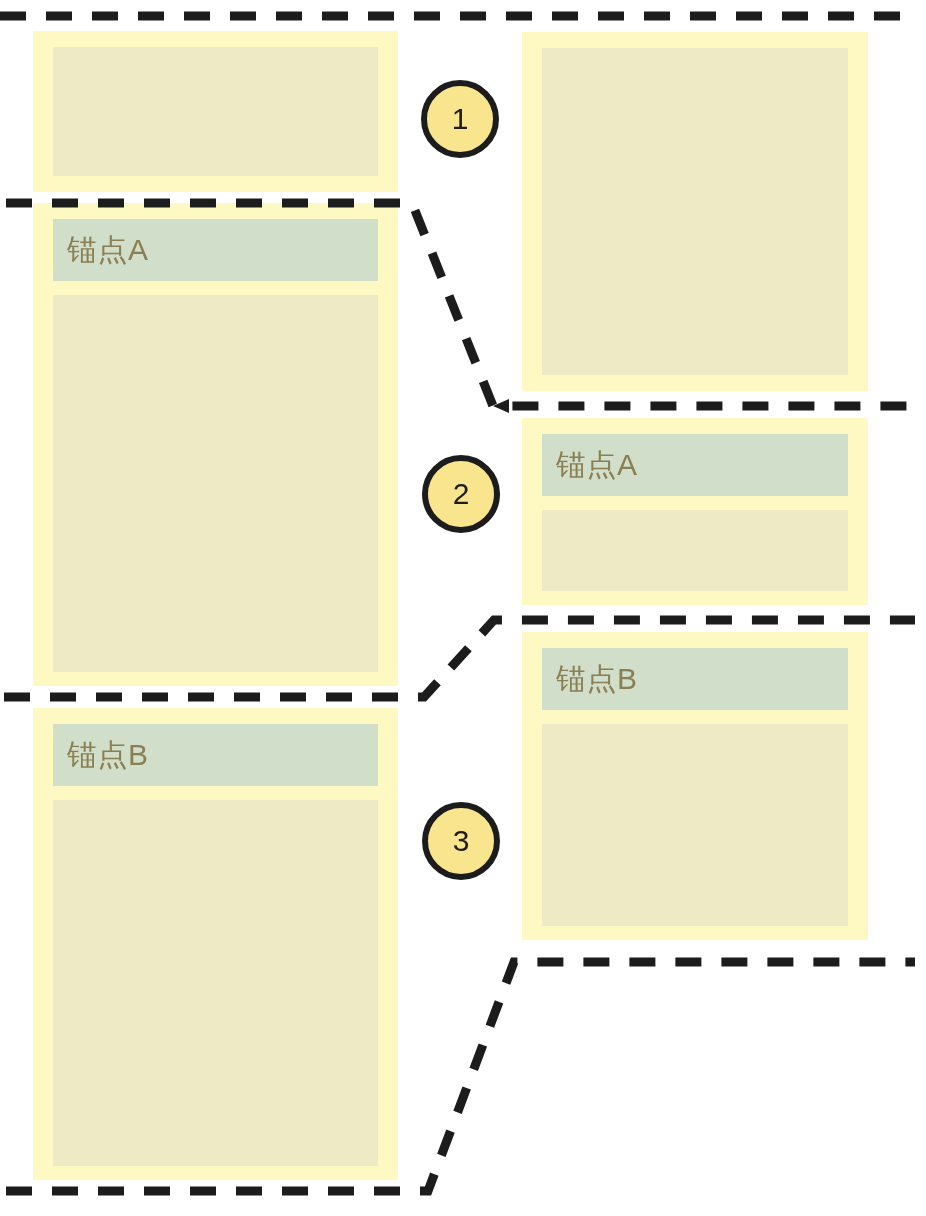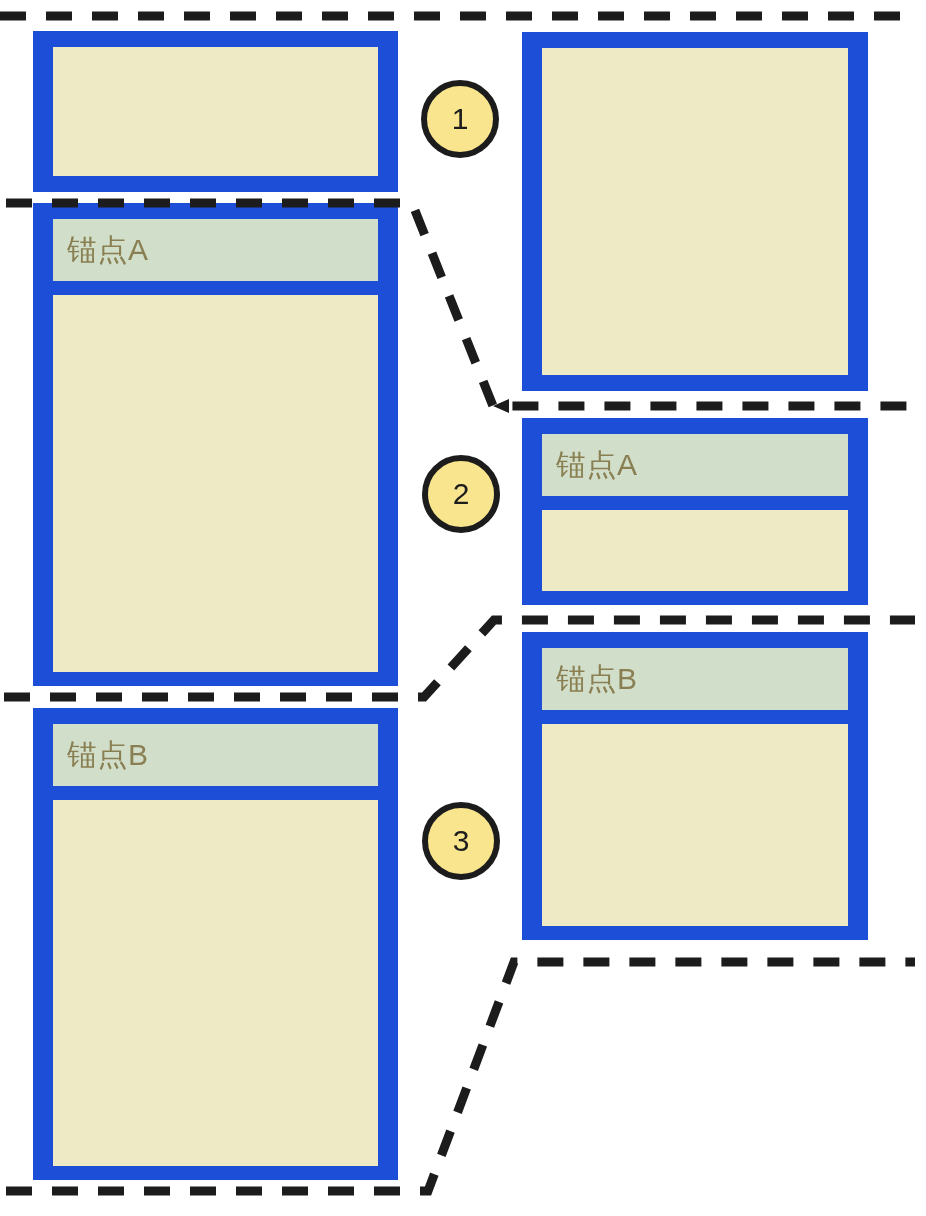--- a/index.html
+++ b/index.html
@@ -14,21 +14,21 @@
     position: relative;
     width: 926px;
     height: 1216px;
     background: #ffffff;
     overflow: hidden;
   }
 
   
   .card {
     position: absolute;
-    background: #1d4ed8;
+    background: #fef9c3;
     box-sizing: border-box;
   }
   .card-inner {
     position: absolute;
     background: #eeeac6;
     box-sizing: border-box;
   }
   .card-header {
     position: absolute;
     background: #d1dfca;

